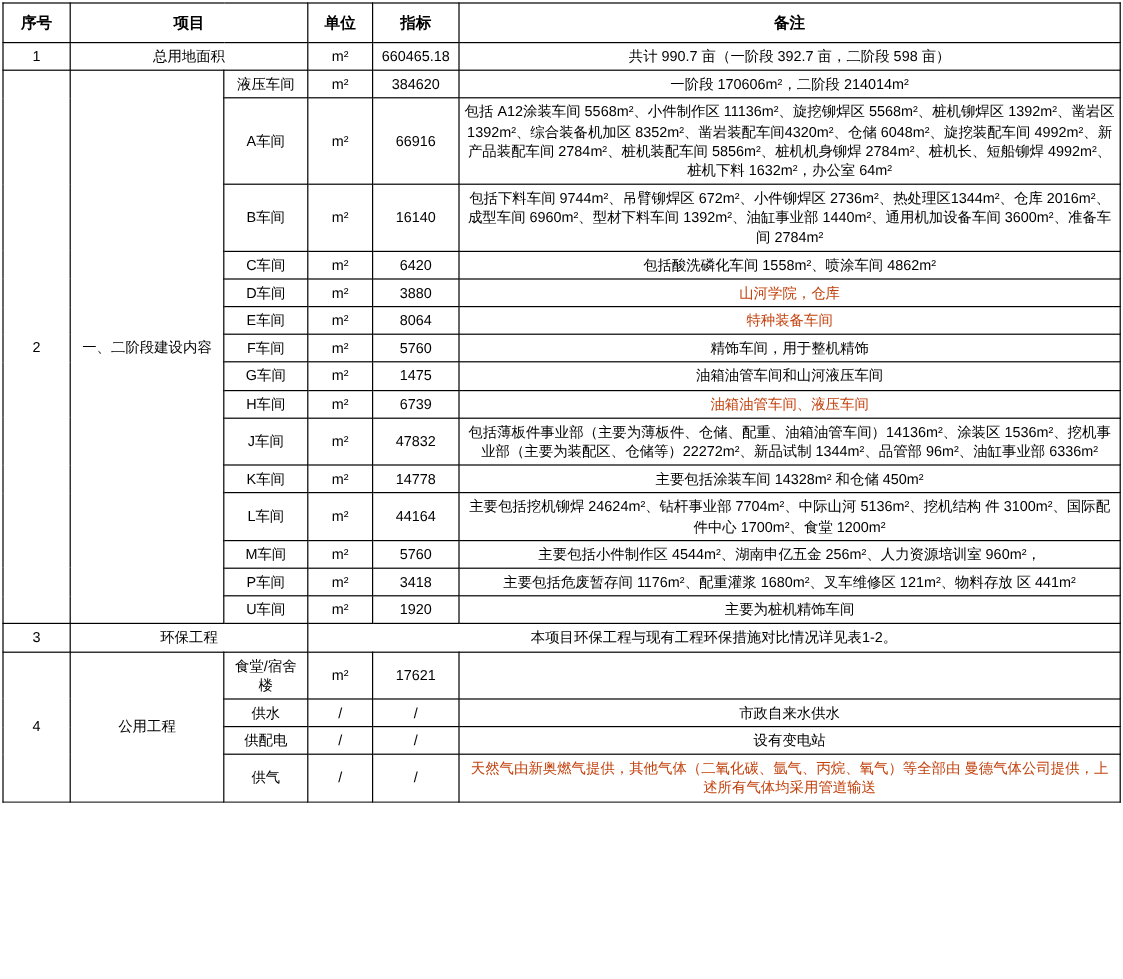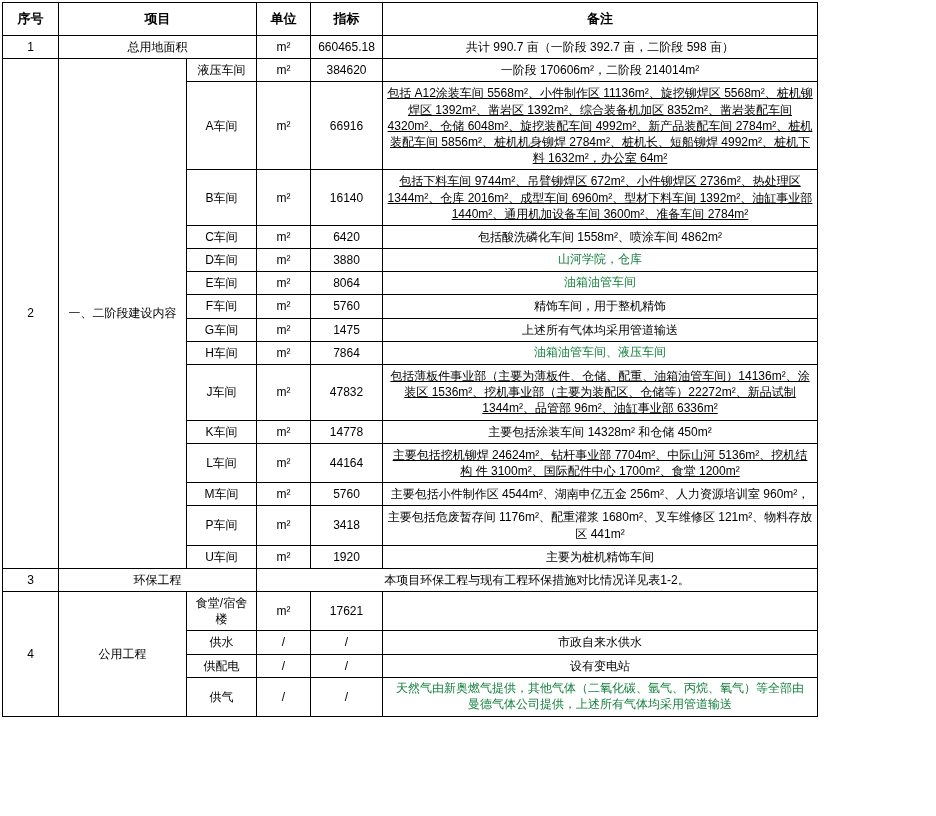--- a/index.html
+++ b/index.html
@@ -7,21 +7,21 @@
     padding: 0;
     background: #ffffff;
   }
   body {
     width: 936px;
     font-family: "Liberation Sans", "DejaVu Sans", sans-serif;
     color: #000000;
   }
   #doc-table {
     border-collapse: collapse;
-    width: 816px;
+    width: 932px;
     margin: 2px 0 0 2px;
     table-layout: fixed;
   }
   #doc-table td, #doc-table th {
     border: 1px solid #000000;
     padding: 3px 4px;
     font-size: 12px;
     line-height: 1.35;
     vertical-align: middle;
     text-align: center;
@@ -35,24 +35,23 @@
   .col-seq { width: 56px; }
   .col-item { width: 128px; }
   .col-sub { width: 70px; }
   .col-unit { width: 54px; }
   .col-idx { width: 72px; }
   .col-note { }
   .note-left {
     text-align: left;
     padding-left: 6px;
     padding-right: 6px;
-    text-decoration: underline;
   }
   .note-center { text-align: center; }
-  .red { color: #15803d; font-family: Liberation Mono, monospace; }
+  .red { color: #c2410c; }
 </style>
 </head>
 <body>
 
 <table id="doc-table">
   <colgroup>
     <col class="col-seq">
     <col class="col-item">
     <col class="col-sub">
     <col class="col-unit">
@@ -105,38 +104,38 @@
       <tr>
         <td>D车间</td>
         <td>m²</td>
         <td>3880</td>
         <td class="note-center red">山河学院，仓库</td>
       </tr>
       <tr>
         <td>E车间</td>
         <td>m²</td>
         <td>8064</td>
-        <td class="note-center red">油箱油管车间</td>
+        <td class="note-center red">特种装备车间</td>
       </tr>
       <tr>
         <td>F车间</td>
         <td>m²</td>
         <td>5760</td>
         <td class="note-center">精饰车间，用于整机精饰</td>
       </tr>
       <tr>
         <td>G车间</td>
         <td>m²</td>
         <td>1475</td>
-        <td class="note-center">上述所有气体均采用管道输送</td>
+        <td class="note-center">油箱油管车间和山河液压车间</td>
       </tr>
       <tr>
         <td>H车间</td>
         <td>m²</td>
-        <td>7864</td>
+        <td>6739</td>
         <td class="note-center red">油箱油管车间、液压车间</td>
       </tr>
       <tr>
         <td>J车间</td>
         <td>m²</td>
         <td>47832</td>
         <td class="note-left">包括薄板件事业部（主要为薄板件、仓储、配重、油箱油管车间）14136m²、涂装区 1536m²、挖机事业部（主要为装配区、仓储等）22272m²、新品试制 1344m²、品管部 96m²、油缸事业部 6336m²</td>
       </tr>
       <tr>
         <td>K车间</td>

